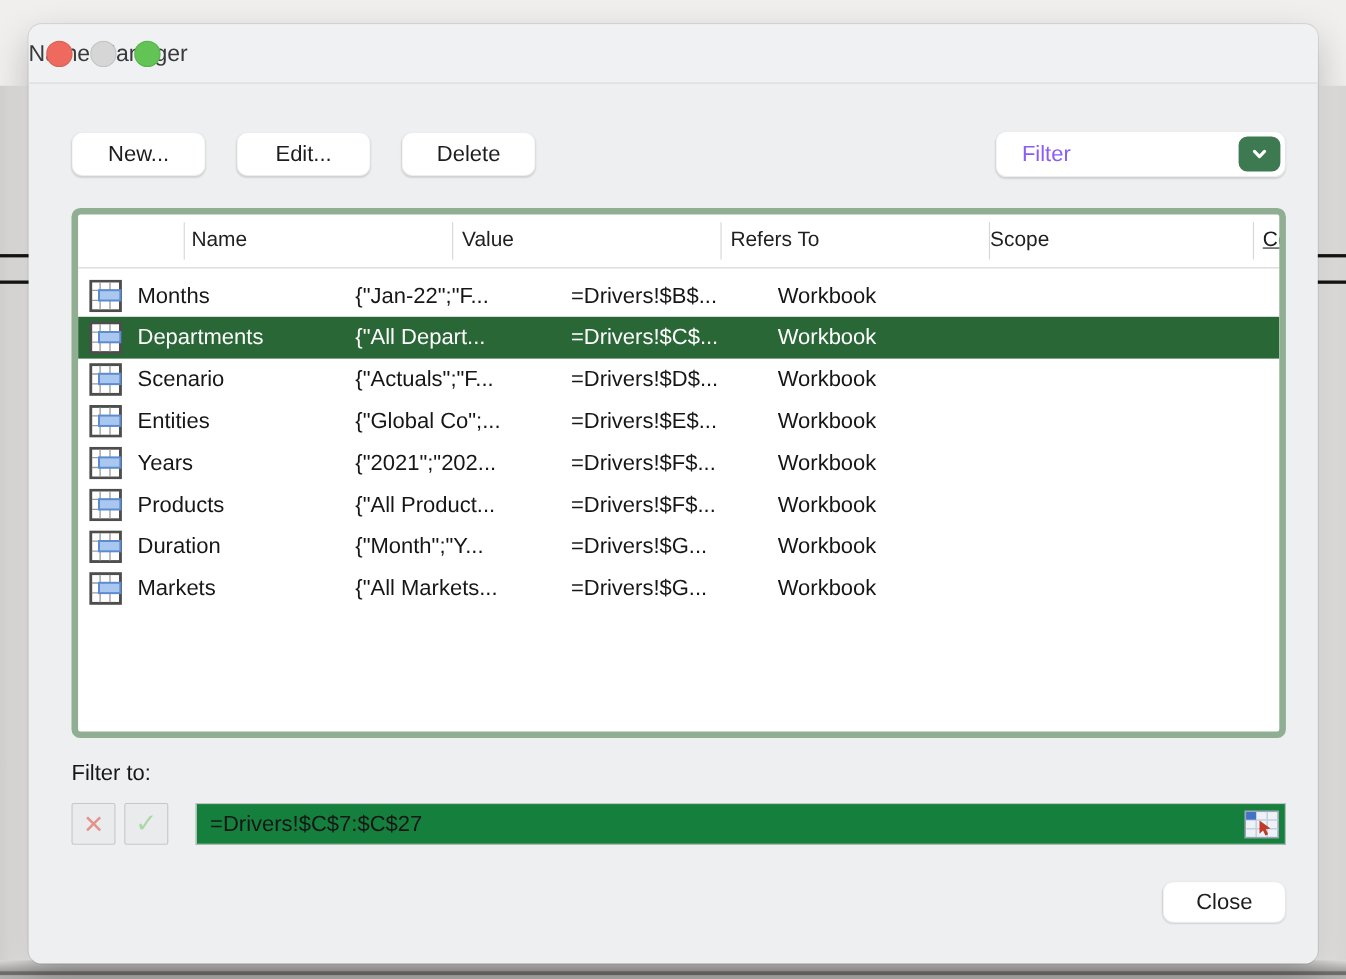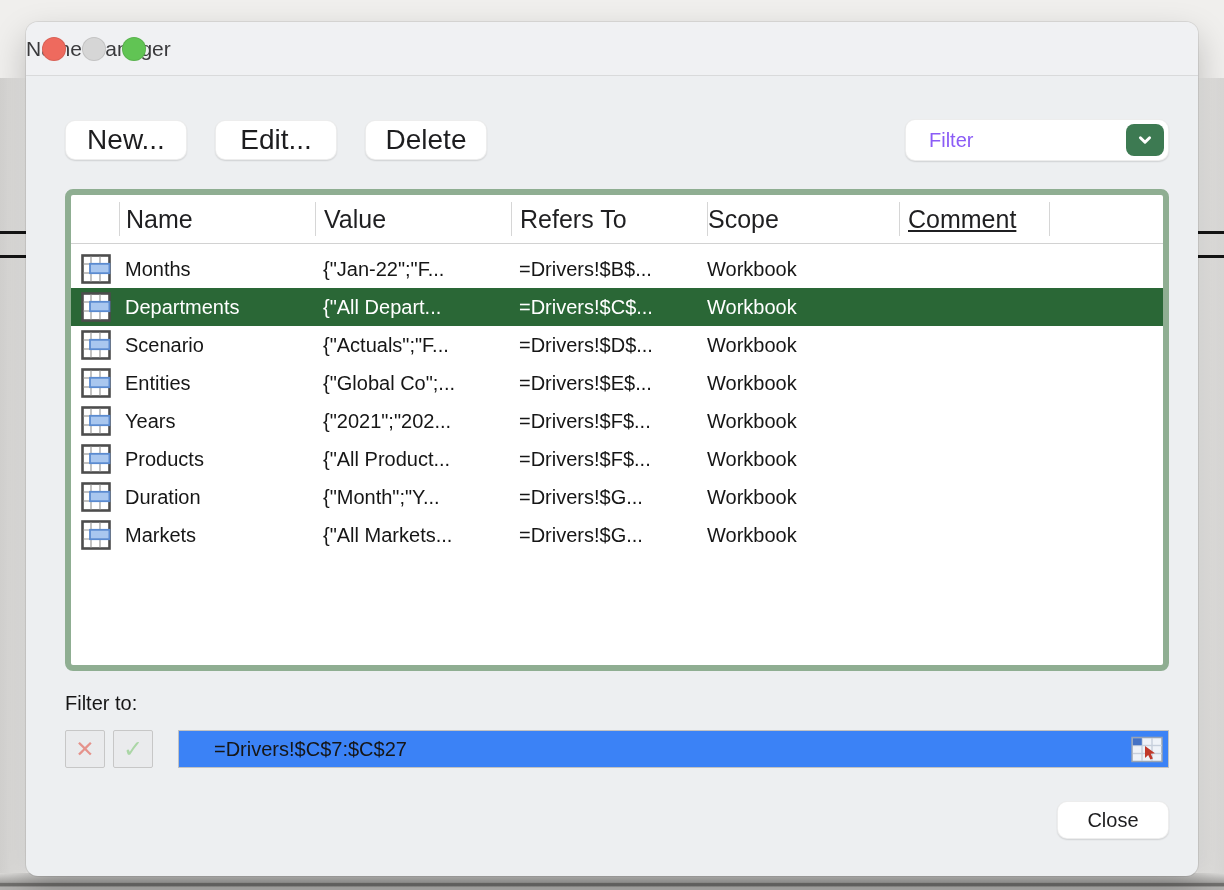--- a/index.html
+++ b/index.html
@@ -40,21 +40,21 @@
   .traffic{position:absolute;left:16px;top:0;height:100%;display:flex;align-items:center;gap:16px;}
   .tl{width:24px;height:24px;border-radius:50%;box-shadow:inset 0 0 0 1px rgba(0,0,0,0.09);}
   .tl-close{background:#ee6a5e;}
   .tl-min{background:#d6d6d6;}
   .tl-zoom{background:#61c454;}
   .title{flex:1;font-weight:400;font-size:21px;color:#3a3a3c;}
   .content{padding:0 29px 0 39px;}
   
   .toolbar{margin-top:43px;display:flex;align-items:center;}
   .btn{
-    font-family:inherit;font-size:28px;color:#1d1d1f;
+    font-family:inherit;font-size:20px;color:#1d1d1f;
     background:#ffffff;border:1px solid rgba(0,0,0,0.07);border-radius:10px;
     height:40px;padding:0 10px;min-width:122px;
     box-shadow:0 1px 1.5px rgba(0,0,0,0.12);
     cursor:default;
   }
   .btn + .btn{margin-left:28px;}
   .filter{
     margin-left:auto;width:262px;height:40px;background:#ffffff;
     border:1px solid rgba(0,0,0,0.07);border-radius:10px;
     box-shadow:0 1px 1.5px rgba(0,0,0,0.12);
@@ -74,43 +74,43 @@
   }
   .thead{display:flex;height:49px;box-sizing:border-box;border-bottom:1px solid #d2d2d2;align-items:center;}
   .cell{box-sizing:border-box;flex:0 0 auto;overflow:hidden;white-space:nowrap;}
   .c-icon{width:48px;display:flex;align-items:center;justify-content:flex-end;padding-right:8px;}
   .c-name{width:196px;padding-left:6px;}
   .c-value{width:196px;padding-left:8px;}
   .c-refers{width:196px;padding-left:8px;}
   .c-scope{width:192px;padding-left:0;}
   .c-comment{width:150px;padding-left:8px;text-decoration:underline;}
   .c-fill{flex:1 1 auto;}
-  .th{font-size:25px;color:#1f1f21;position:relative;height:34px;line-height:34px;border-left:1px solid #d6d6d6;}
+  .th{font-size:19px;color:#1f1f21;position:relative;height:34px;line-height:34px;border-left:1px solid #d6d6d6;margin-left:48px;}
   .th-first{border-left:1px solid #d6d6d6;}
   .th-fill{height:34px;border-left:1px solid #d6d6d6;flex:1 1 auto;}
   .tbody{padding-top:6px;}
   .trow{display:flex;height:38px;align-items:center;font-size:20px;color:#161616;}
   .trow .cell{line-height:38px;}
   .trow.selected{background:var(--selection);color:#ffffff;}
   
   .refers-label{margin-top:21px;font-size:20px;color:#161616;}
   .refers-row{margin-top:15px;display:flex;align-items:center;height:38px;}
   .sq-btn{
     width:40px;height:38px;box-sizing:border-box;
     background:#eaebed;border:1px solid #c7c7c7;border-radius:2px;
     display:flex;align-items:center;justify-content:center;
     font-family:inherit;padding:0;cursor:default;
   }
   .sq-btn + .sq-btn{margin-left:8px;}
   .x-glyph{color:#e5928b;font-size:23px;font-weight:700;line-height:1;}
   .check-glyph{color:#abd6a6;font-size:24px;font-weight:700;line-height:1;}
   .formula-field{
     margin-left:25px;flex:1 1 auto;height:38px;box-sizing:border-box;
-    background:#3b82f6;border:1px solid #c2c2c2;
-    display:flex;align-items:center;position:relative;padding-left:23px;
+    background:#15803d;border:1px solid #c2c2c2;
+    display:flex;align-items:center;position:relative;
   }
   .formula-text{font-size:20px;padding-left:12px;color:#161616;}
   .range-picker{position:absolute;right:4px;top:5px;display:flex;}
   
   .footer{margin-top:33px;display:flex;justify-content:flex-end;}
   .close-btn{min-width:112px;height:38px;font-size:20px;}
 </style>
 </head>
 <body>
 

